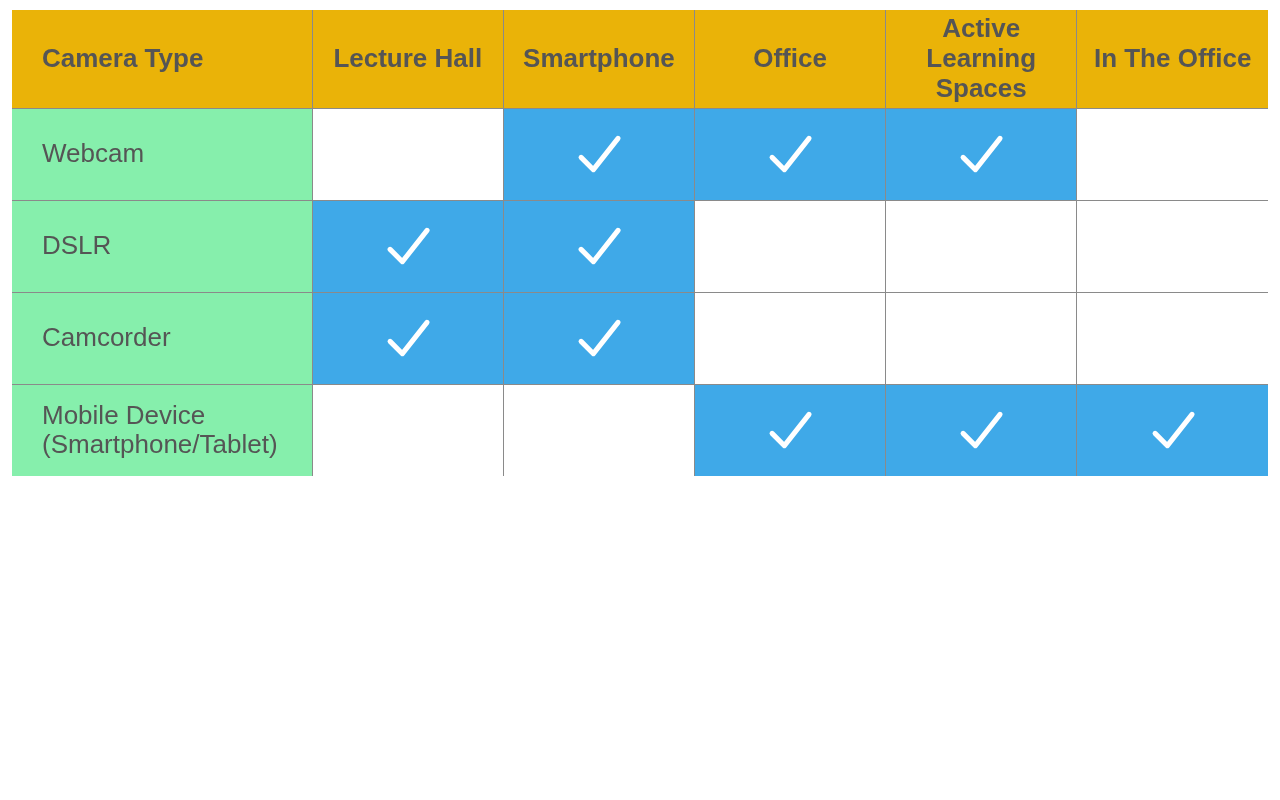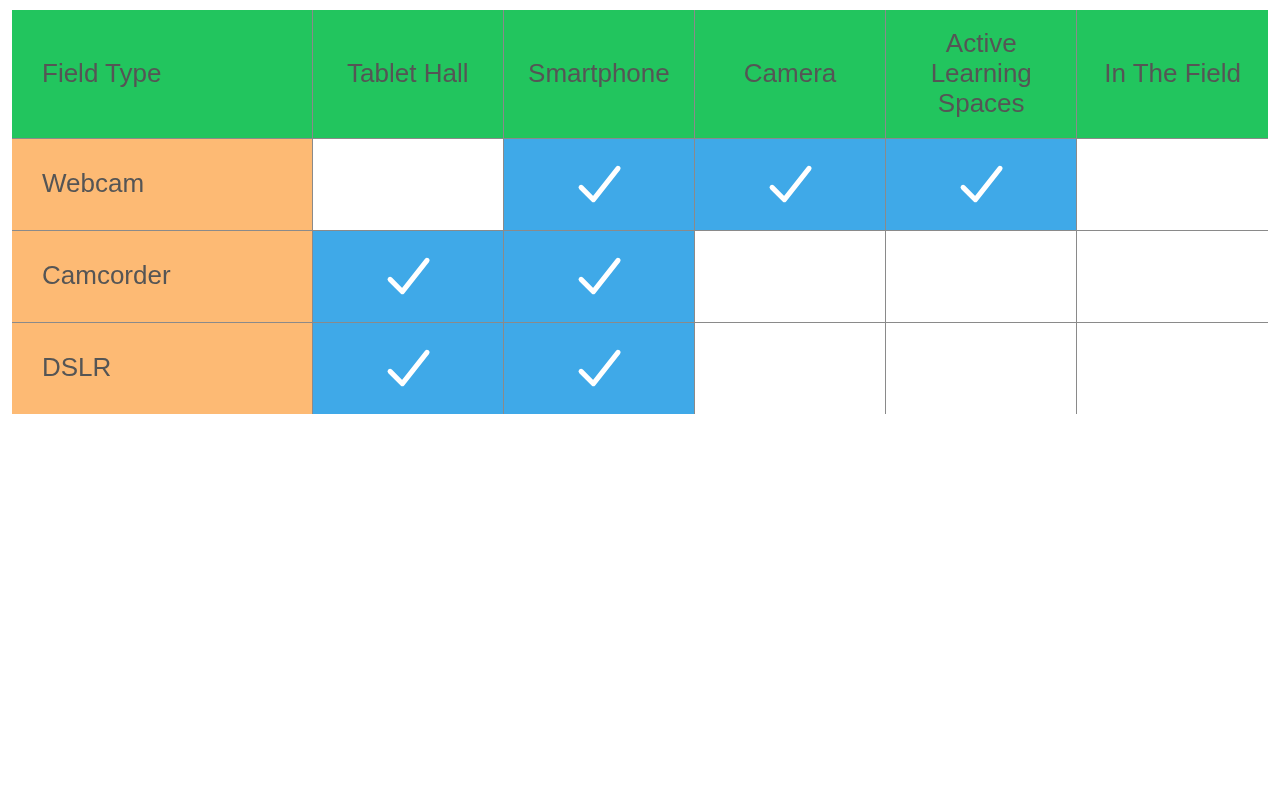--- a/index.html
+++ b/index.html
@@ -17,30 +17,30 @@
     width: 1256px;
   }
   table.matrix th, table.matrix td {
     border: 1px solid #8a8a8a;
     vertical-align: middle;
     text-align: center;
     height: 92px;
     font-weight: 300;
   }
   table.matrix thead th {
-    background: #22c55e;
-    font-weight: 400;
+    background: #eab308;
+    font-weight: 700;
     font-size: 26px;
     color: #555;
     height: 92px;
     line-height: 1.15;
-    padding: 19px 6px;
+    padding: 4px 6px;
   }
   table.matrix th.row-head {
-    background: #fdba74;
+    background: #86efac;
     text-align: left;
     padding-left: 30px;
     font-size: 26px;
     color: #555;
     line-height: 1.15;
   }
   table.matrix th.corner {
     text-align: left;
     padding-left: 30px;
     font-size: 26px;
@@ -75,61 +75,75 @@
   <colgroup>
     <col class="c0">
       <col class="cN">
       <col class="cN">
       <col class="cN">
       <col class="cN">
       <col class="cN">
   </colgroup>
   <thead>
     <tr>
-      <th class="corner">Field Type</th>
-      <th>Tablet Hall</th>
+      <th class="corner">Camera Type</th>
+      <th>Lecture Hall</th>
       <th>Smartphone</th>
-      <th>Camera</th>
+      <th>Office</th>
       <th>Active Learning<br>Spaces</th>
-      <th>In The Field</th>
+      <th>In The Office</th>
     </tr>
   </thead>
   <tbody id="matrix-body">
       <tr>
         <th class="row-head">Webcam</th>
         <td></td>
         <td class="yes"><span><svg viewBox="0 0 100 100">
               <path d="M18 56 L40 78 L84 22"></path>
             </svg></span></td>
         <td class="yes"><span><svg viewBox="0 0 100 100">
               <path d="M18 56 L40 78 L84 22"></path>
             </svg></span></td>
         <td class="yes"><span><svg viewBox="0 0 100 100">
               <path d="M18 56 L40 78 L84 22"></path>
             </svg></span></td>
         <td></td>
       </tr>
       <tr>
+        <th class="row-head">DSLR</th>
+        <td class="yes"><span><svg viewBox="0 0 100 100">
+              <path d="M18 56 L40 78 L84 22"></path>
+            </svg></span></td>
+        <td class="yes"><span><svg viewBox="0 0 100 100">
+              <path d="M18 56 L40 78 L84 22"></path>
+            </svg></span></td>
+        <td></td>
+        <td></td>
+        <td></td>
+      </tr>
+      <tr>
         <th class="row-head">Camcorder</th>
         <td class="yes"><span><svg viewBox="0 0 100 100">
               <path d="M18 56 L40 78 L84 22"></path>
             </svg></span></td>
         <td class="yes"><span><svg viewBox="0 0 100 100">
               <path d="M18 56 L40 78 L84 22"></path>
             </svg></span></td>
         <td></td>
         <td></td>
         <td></td>
       </tr>
       <tr>
-        <th class="row-head">DSLR</th>
+        <th class="row-head">Mobile Device<br>(Smartphone/Tablet)</th>
+        <td></td>
+        <td></td>
         <td class="yes"><span><svg viewBox="0 0 100 100">
               <path d="M18 56 L40 78 L84 22"></path>
             </svg></span></td>
         <td class="yes"><span><svg viewBox="0 0 100 100">
               <path d="M18 56 L40 78 L84 22"></path>
             </svg></span></td>
-        <td></td>
-        <td></td>
-        <td></td>
+        <td class="yes"><span><svg viewBox="0 0 100 100">
+              <path d="M18 56 L40 78 L84 22"></path>
+            </svg></span></td>
       </tr>
     </tbody>
 </table>
 
 </body></html>

